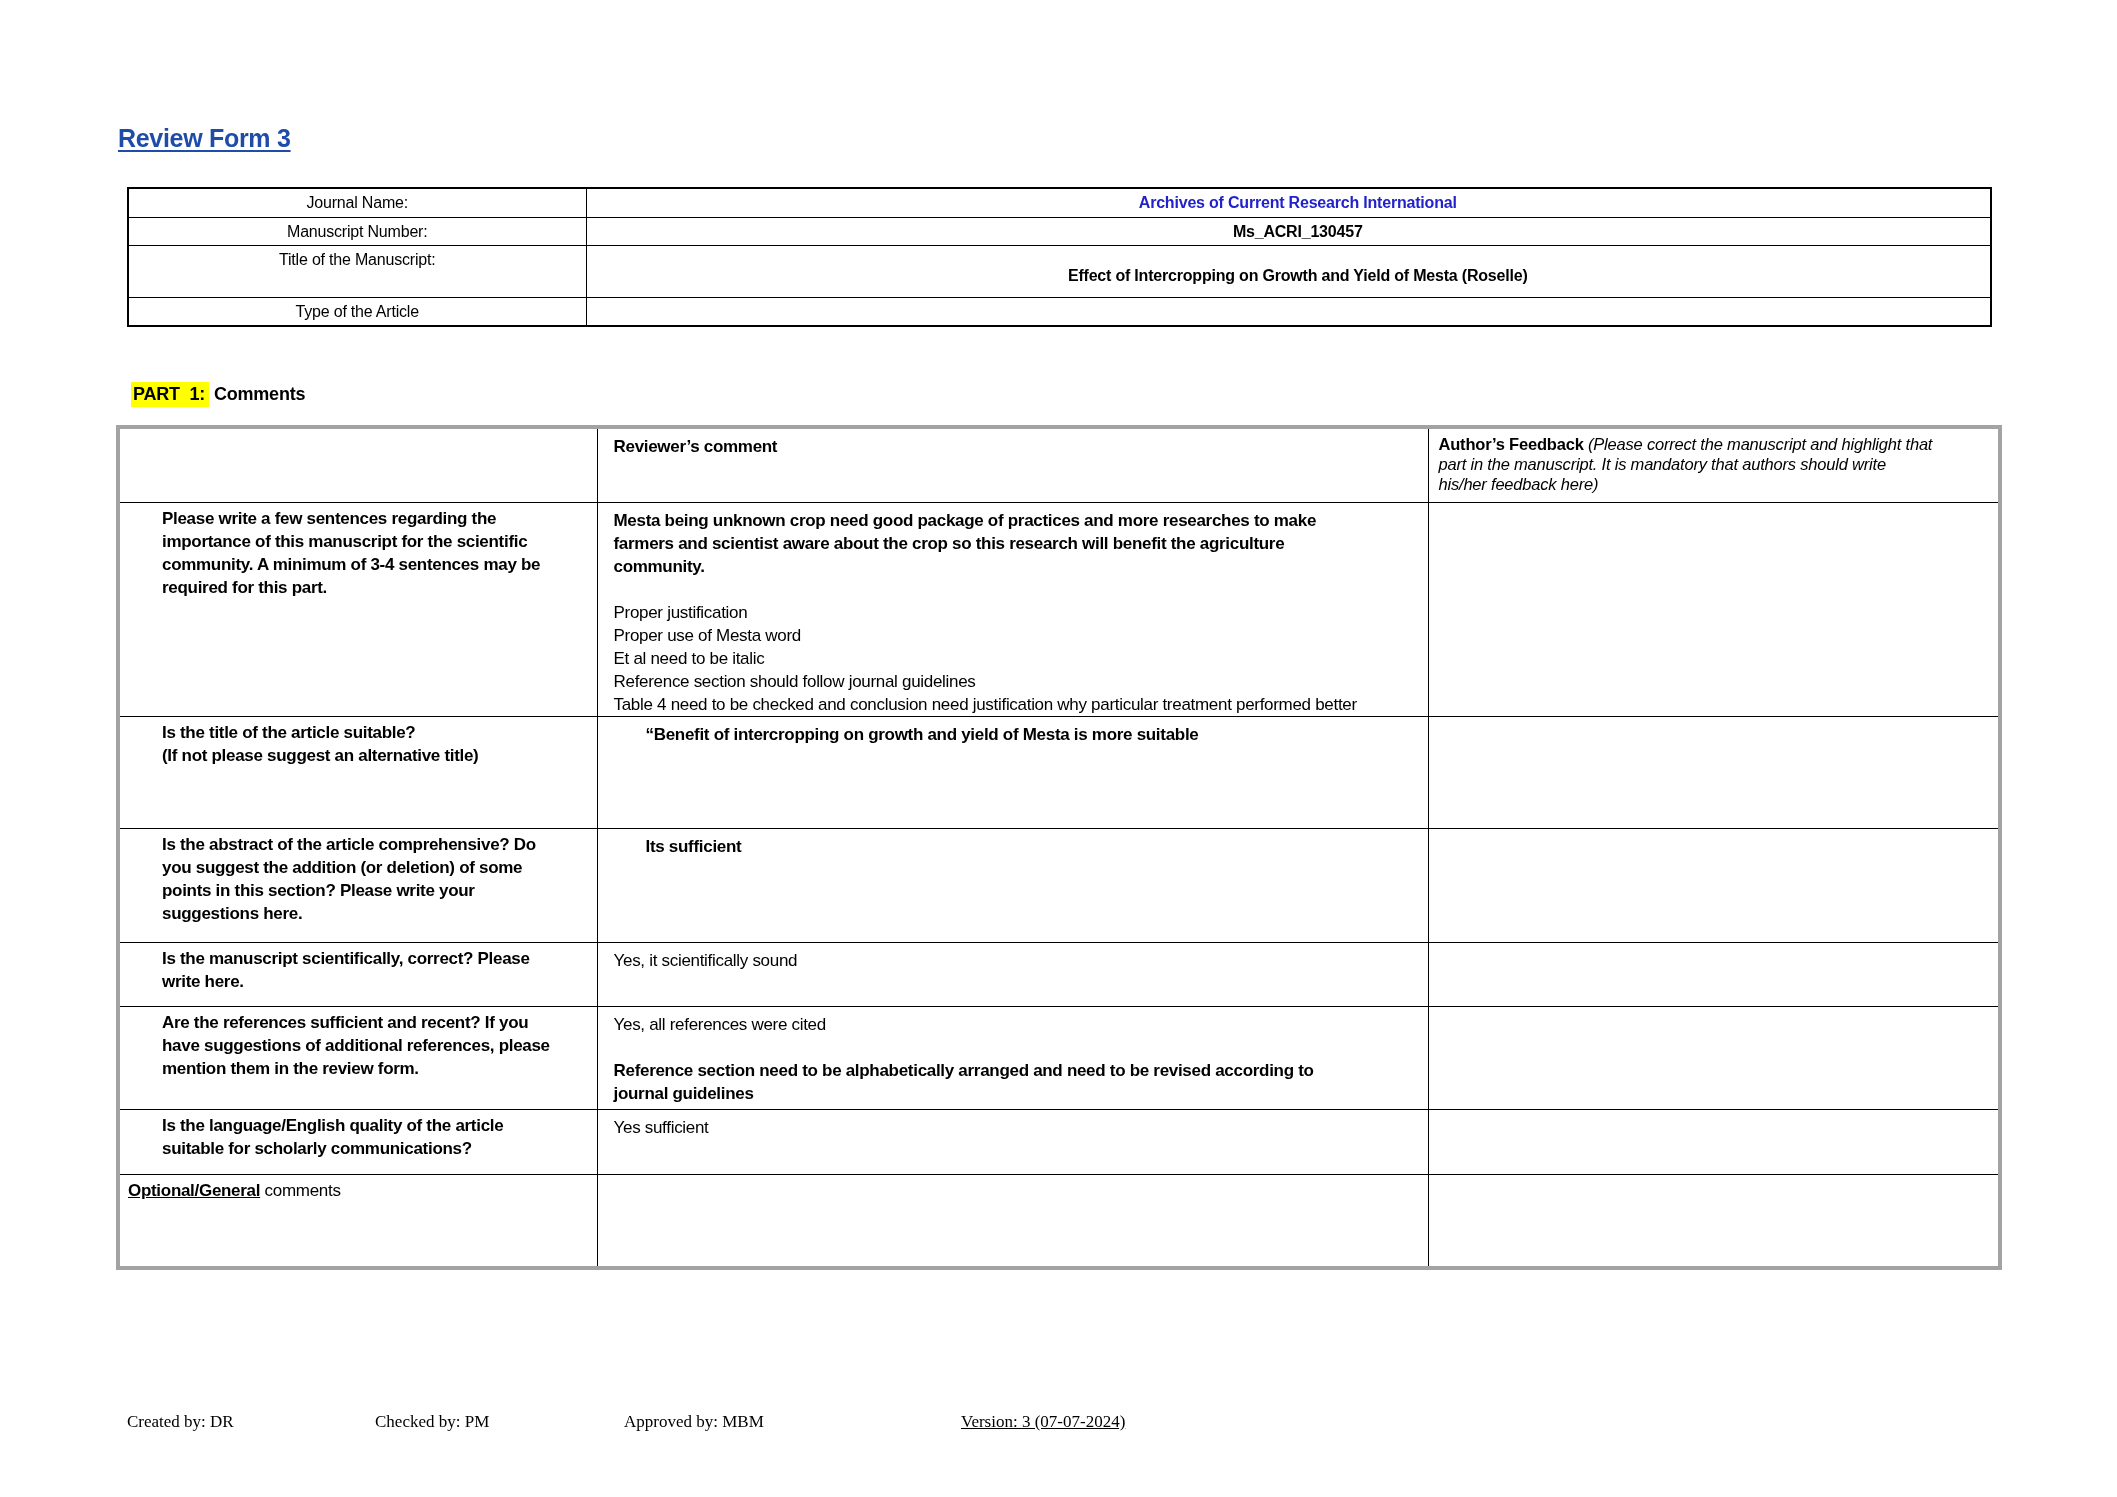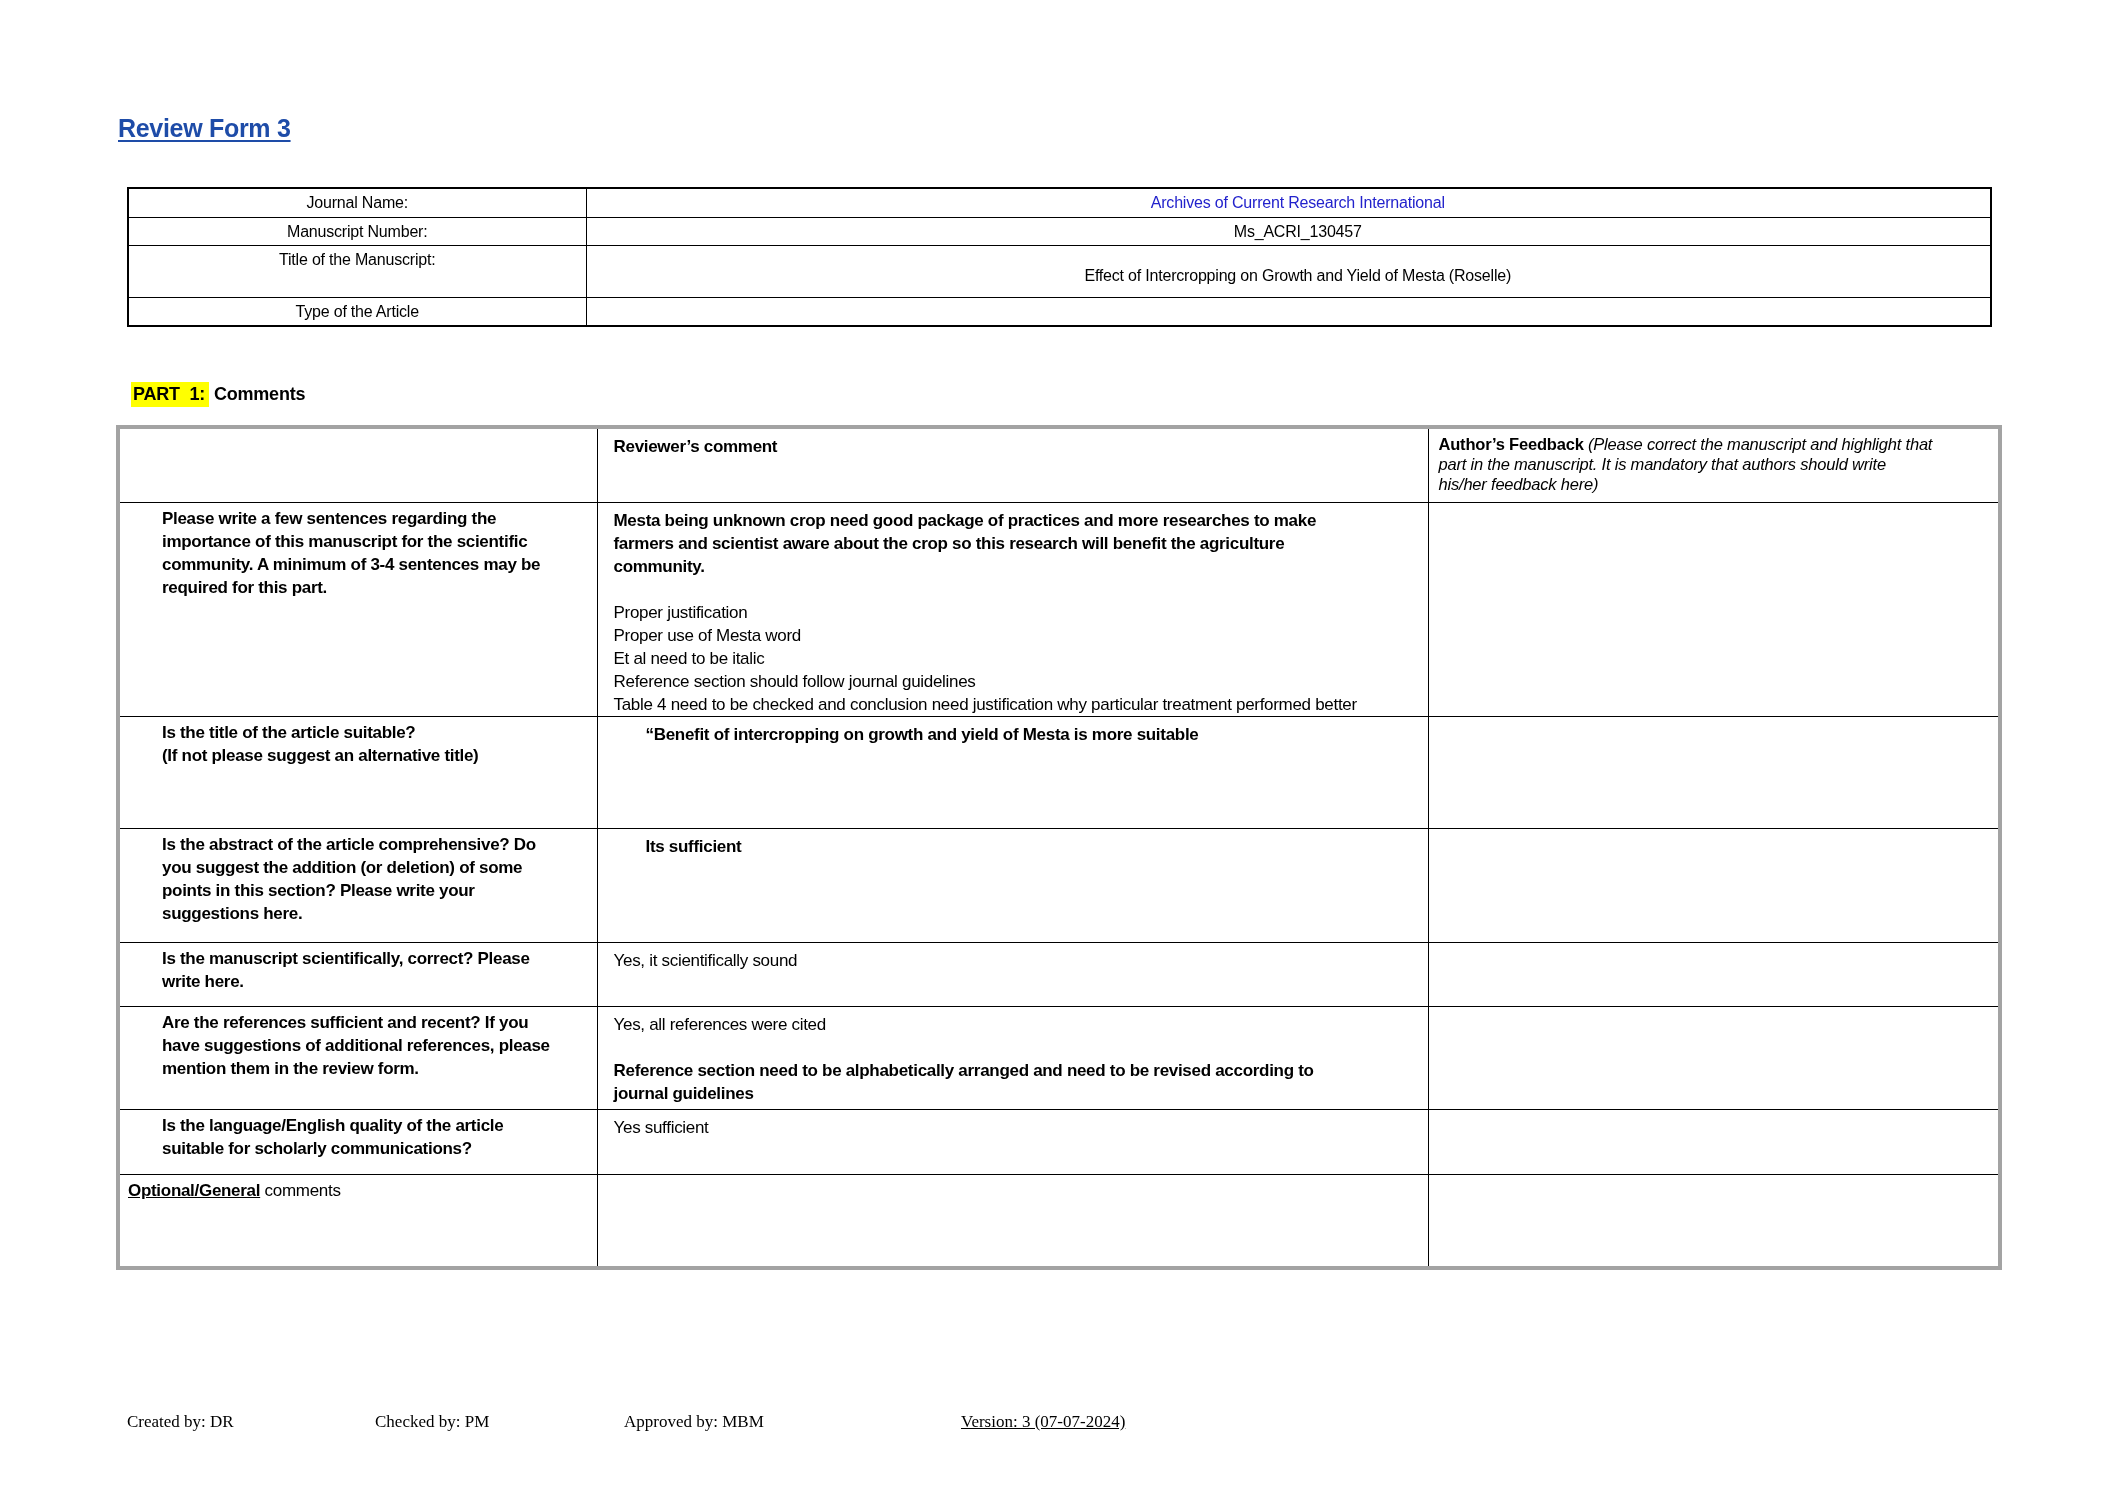--- a/index.html
+++ b/index.html
@@ -2,32 +2,32 @@
 <html style="--title_blue: #1E4CA8; --journal_blue: #2222CC; --highlight_yellow: #FFFF00;"><head>
 <meta charset="utf-8">
 <style>
   * { margin:0; padding:0; box-sizing:border-box; }
   html,body { background:#ffffff; }
   .page {
     position:relative; width:2117px; height:1497px; background:#fff;
     font-family:"Liberation Sans", sans-serif; color:#000; overflow:hidden;
   }
   .title {
-    position:absolute; left:118px; top:114px;
+    position:absolute; left:118px; top:124px;
     font-size:25px; font-weight:bold; letter-spacing:-0.3px;
     color:var(--title_blue,#1E4CA8);
     text-decoration:underline; text-decoration-thickness:2px; text-underline-offset:3px;
   }
   
   table { border-collapse:collapse; table-layout:fixed; }
   .ht { position:absolute; left:127px; top:187px; width:1863px; border:2px solid #000; }
   .ht td { border:1.5px solid #000; vertical-align:top; font-size:16px;
            line-height:19px; letter-spacing:-0.2px; padding:4px 6px;text-align:center; }
   .ht col.c1 { width:458px; } .ht col.c2 { width:1405px; }
-  .ht .val { font-weight:normal; padding-left:25px; }
+  .ht .val { font-weight:bold; padding-left:25px; }
   .ht .journal { color:var(--journal_blue,#2222CC); }
   .ht tr.r1 { height:29px; } .ht tr.r2 { height:23px; }
   .ht tr.r3 { height:52px;margin-top:12px; } .ht tr.r4 { height:28px; }
   .ht tr.r3 .val { padding-top:20px; }
   
   .part1 { position:absolute; left:131px; top:384px; font-size:18px; font-weight:bold;
            white-space:pre; letter-spacing:-0.2px; }
   .part1 .hl { background:var(--highlight_yellow,#FFFF00); padding:2px 4px 3px 2px; }
   
   .rt { position:absolute; left:116px; top:425px; width:1882px; border:4px solid #a3a3a3; }

